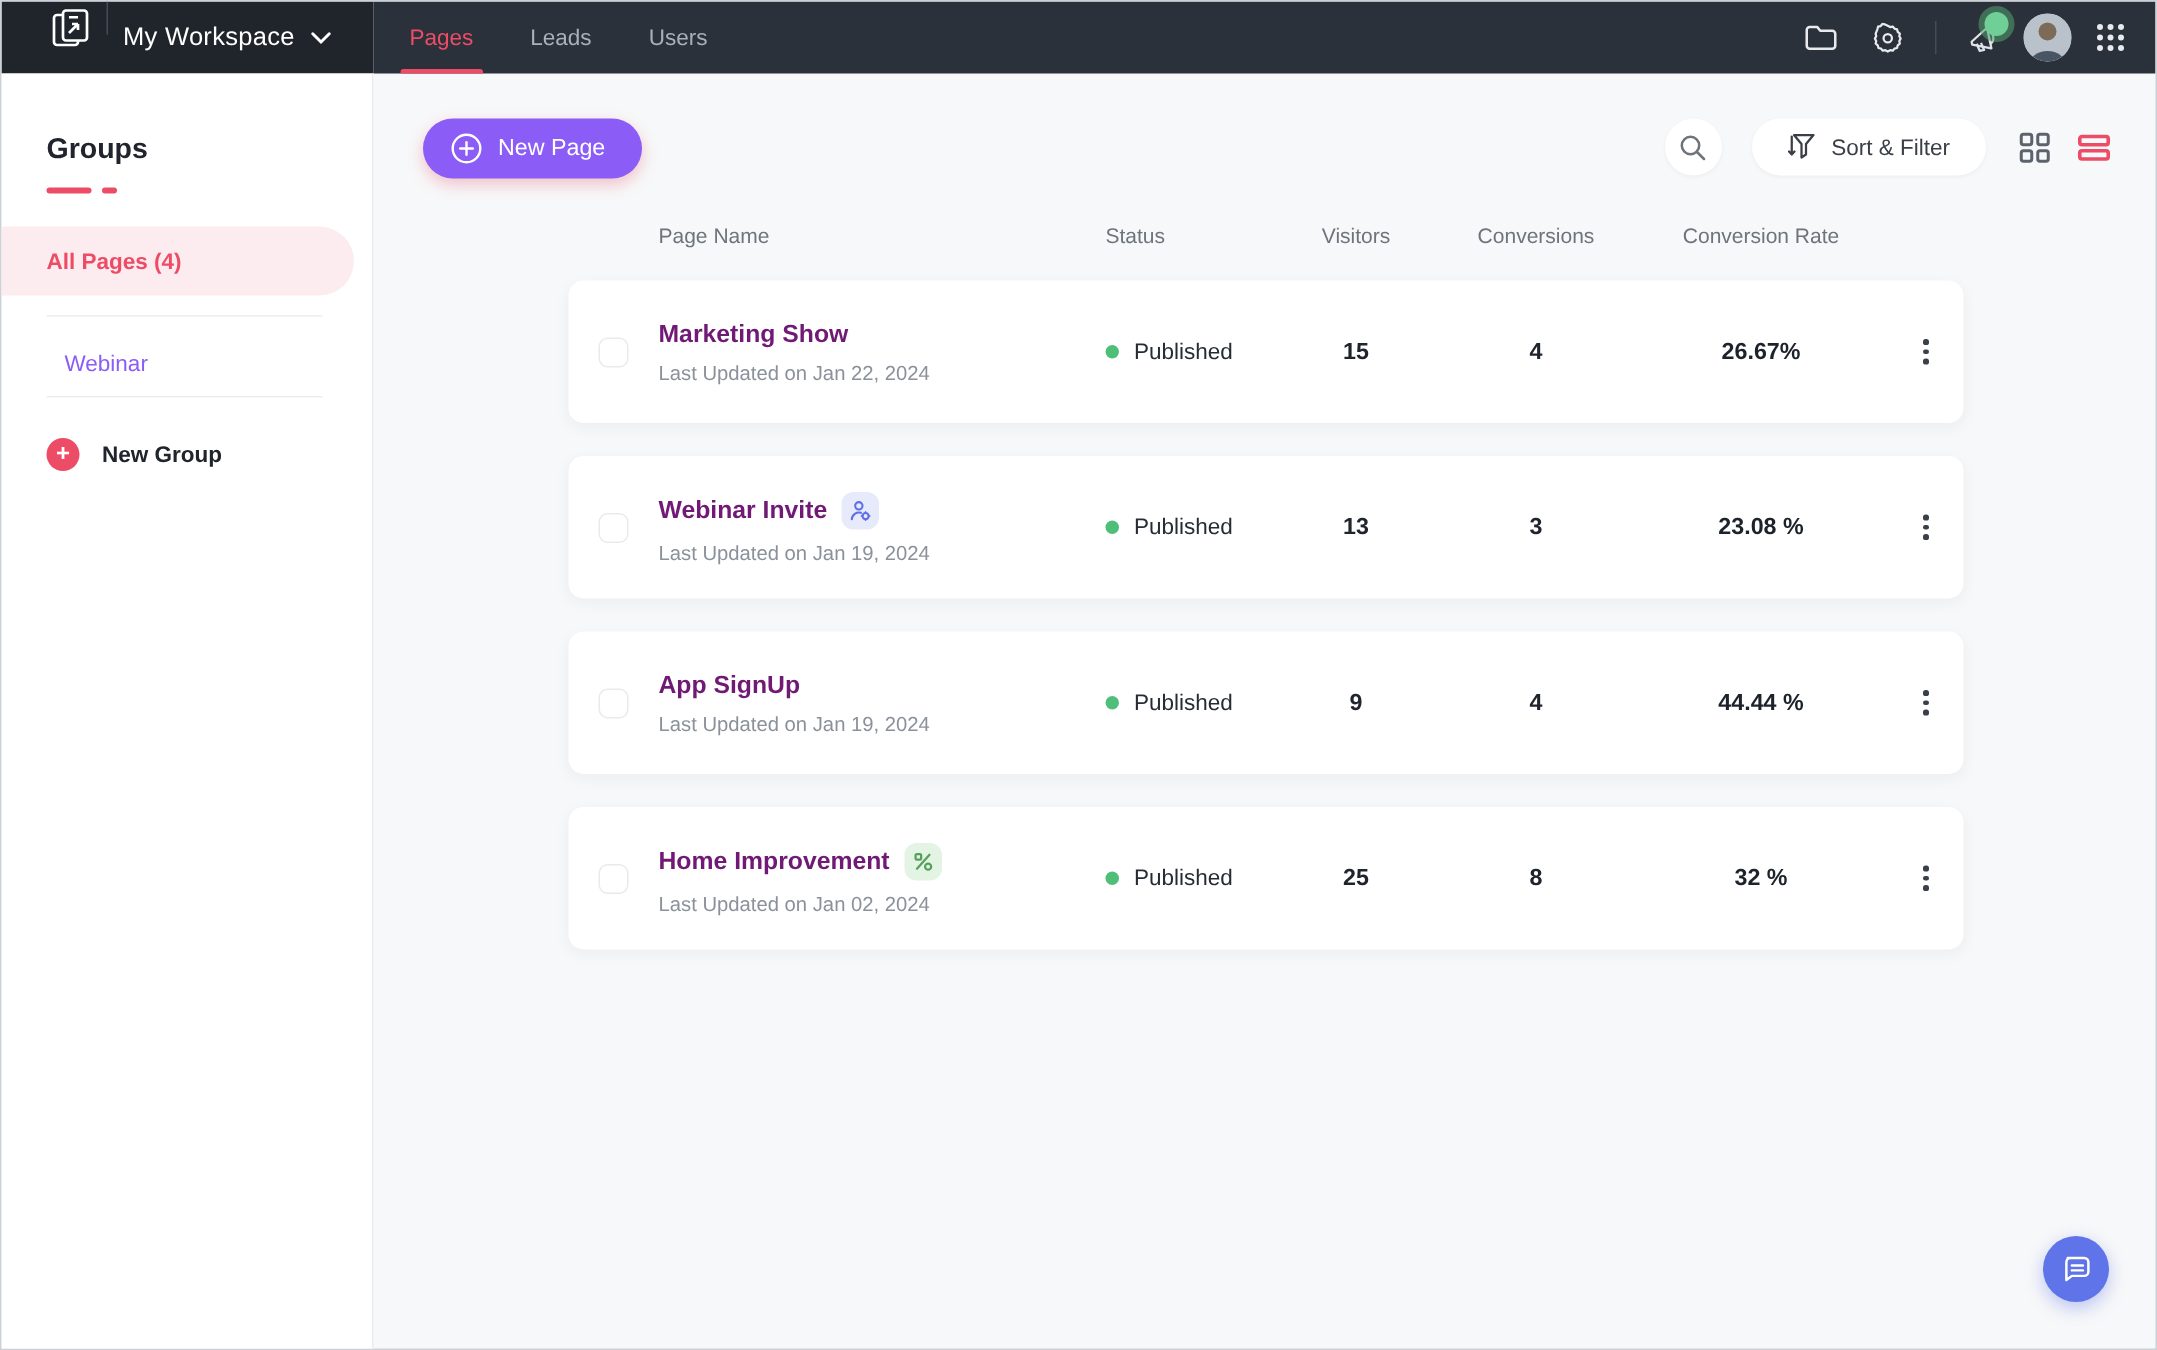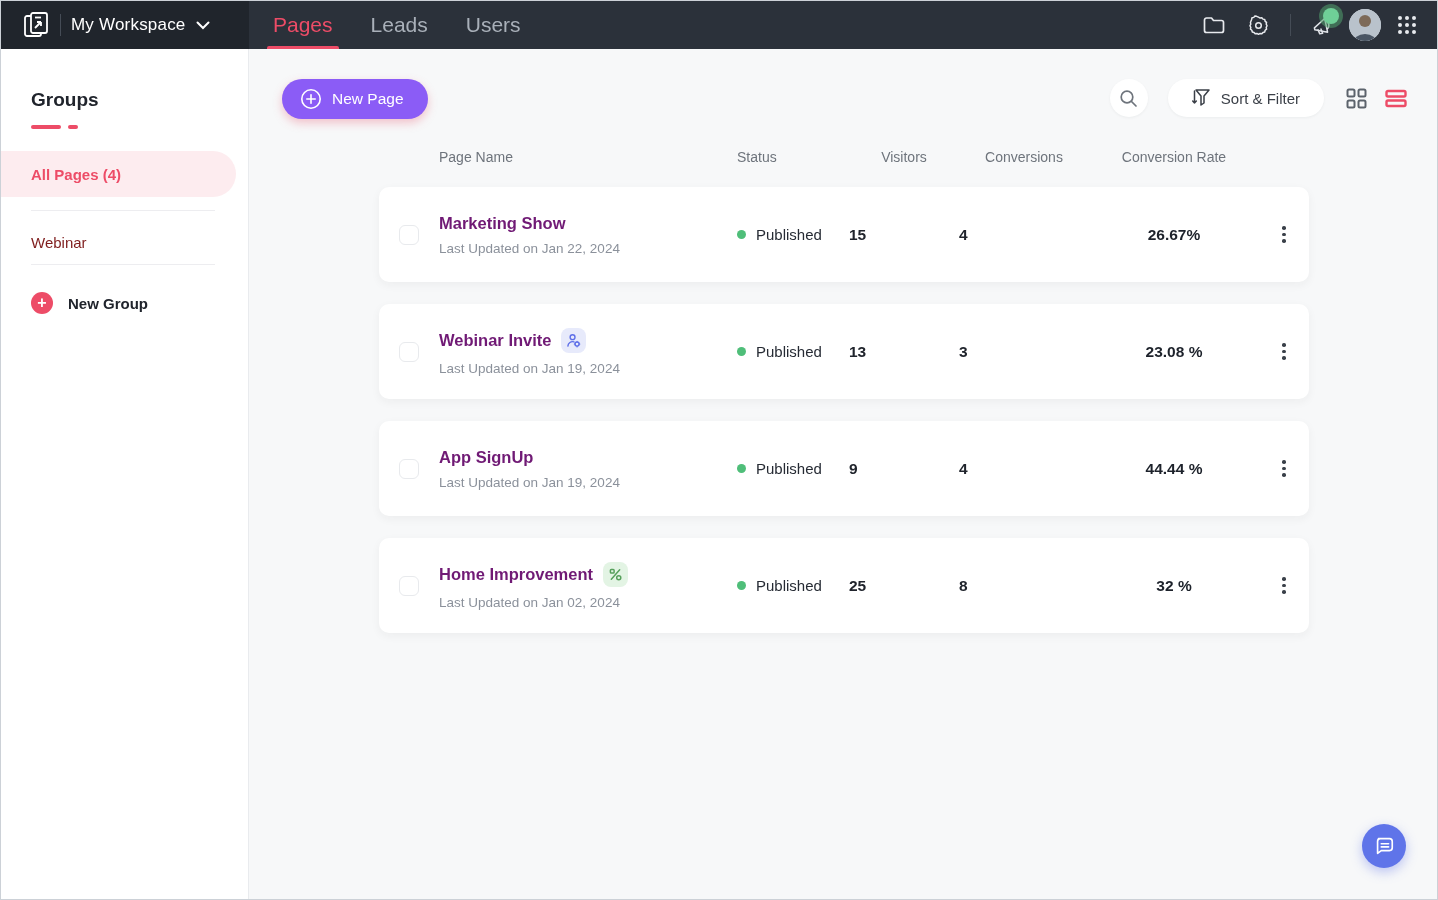--- a/index.html
+++ b/index.html
@@ -3,28 +3,28 @@
 <meta charset="utf-8">
 <style>
   * { margin:0; padding:0; box-sizing:border-box; }
   html,body { background:#e9ebee; }
   body { font-family:"Liberation Sans","DejaVu Sans",sans-serif; }
   .screen { position:relative; width:1438px; height:900px; background:#f7f8f9;
             border:1px solid #ccd1d7; overflow:hidden; }
 
   
   .topbar { position:absolute; top:0; left:0; width:100%; height:48px; display:flex; }
-  .topbar-left { width:248px; height:100%; background:#20252c; display:flex; align-items:center; padding-left:17px; flex:0 0 auto; }
+  .topbar-left { width:248px; height:100%; background:#20252c; display:flex; padding-left:28px; flex:0 0 auto; }
   .logo-btn { display:flex; align-items:center; justify-content:center; width:36px; height:36px; cursor:pointer; }
   .tb-sep { width:1px; height:22px; background:#454c56; margin:0 10px 0 6px; }
   .workspace { display:flex; align-items:center; gap:10px; cursor:pointer; }
   .workspace-name { color:#fff; font-size:17px; font-weight:500; letter-spacing:.2px; }
   .topbar-right { flex:1; height:100%; background:#2b313a; display:flex; align-items:center; }
   .tabs { display:flex; height:100%; margin-left:24px; gap:38px; }
-  .tab { position:relative; display:flex; align-items:center; height:100%; color:#a9b0b9; font-size:21px; cursor:pointer; }
+  .tab { position:relative; display:flex; align-items:center; height:100%; color:#a9b0b9; font-size:15px; cursor:pointer; }
   .tab.active { color:#ED4C67; font-weight:500; }
   .tab.active::after { content:""; position:absolute; left:-6px; right:-6px; bottom:0; height:3px; background:#ED4C67; border-radius:2px 2px 0 0; }
   .tb-icons { margin-left:auto; display:flex; align-items:center; gap:8px; padding-right:12px; }
   .tb-icon { width:36px; height:36px; display:flex; align-items:center; justify-content:center; cursor:pointer; position:relative; }
   .tb-vsep { width:1px; height:22px; background:#454c56; margin:0 6px; }
   .announce-badge { position:absolute; top:1px; right:2px; width:16px; height:16px; border-radius:50%;
                     background:#6fcf97; box-shadow:0 0 0 4px rgba(82,160,110,.55); }
   .avatar { width:32px; height:32px; border-radius:50%; overflow:hidden; background:#cfd6dd; cursor:pointer;
             display:flex; align-items:flex-end; justify-content:center; }
 
@@ -32,21 +32,21 @@
   .sidebar { position:absolute; top:48px; left:0; width:248px; height:852px; background:#ffffff;
              border-right:1px solid #e9ebee; }
   .groups-title { margin:40px 0 0 30px; font-size:19px; font-weight:700; color:#20242c; }
   .dash-row { display:flex; gap:7px; margin:14px 0 0 30px; }
   .dash-long { width:30px; height:4px; border-radius:2px; background:#ED4C67; }
   .dash-short { width:10px; height:4px; border-radius:2px; background:#ED4C67; }
   .side-active { margin-top:22px; width:235px; height:46px; background:#fdecef; border-radius:0 24px 24px 0;
                  display:flex; align-items:center; padding-left:30px; cursor:pointer; }
   .side-active span { color:#ED4C67; font-size:15px; font-weight:600; }
   .side-divider { margin:13px 33px 0 30px; height:1px; background:#ededf0; }
-  .side-item { margin-top:23px; padding-left:30px; font-size:15px; color:#7f1d1d; cursor:pointer; }
+  .side-item { margin-top:23px; padding-left:42px; font-size:15px; color:#8b5cf6; cursor:pointer; }
   .new-group { margin:27px 0 0 30px; display:flex; align-items:center; gap:15px; cursor:pointer; }
   .plus-circle { width:22px; height:22px; border-radius:50%; background:#ED4C67; color:#fff; display:flex;
                  align-items:center; justify-content:center; font-size:16px; font-weight:600; line-height:1; }
   .new-group-label { font-size:15px; font-weight:600; color:#20242c; }
 
   
   .main { position:absolute; top:48px; left:249px; right:0; bottom:0; }
   .new-page-btn { position:absolute; top:30px; left:32px; height:40px; padding:0 24px 0 18px; border:none;
                   background:#8b5cf6; color:#fff; border-radius:20px; font-size:15.5px; font-family:inherit;
                   display:flex; align-items:center; gap:10px; cursor:pointer; box-shadow:0 4px 10px rgba(232,92,116,.35); }
@@ -71,21 +71,21 @@
   .checkbox { width:20px; height:20px; border:1.5px solid #e8eaed; border-radius:6px; background:#fff; cursor:pointer; }
   .name-cell .title-row { display:flex; align-items:center; gap:10px; }
   .page-title { font-size:16.5px; font-weight:600; color:#701a75; }
   .page-sub { margin-top:8px; font-size:13.5px; color:#8b919b; }
   .mini-badge { width:25px; height:25px; border-radius:8px; display:flex; align-items:center; justify-content:center; }
   .badge-user { background:#e7eafb; }
   .badge-pct  { background:#e3f4e4; }
   .status-cell { display:flex; align-items:center; gap:10px; padding-left:28px; }
   .status-dot { width:9px; height:9px; border-radius:50%; background:#4FBE79; }
   .status-label { font-size:15px; color:#262b34; }
-  .num-cell { font-size:15.5px; font-weight:600; color:#20242c; }
+  .num-cell { text-align:center; font-size:15.5px; font-weight:600; color:#20242c; }
   .rate-cell { text-align:center; font-size:15.5px; font-weight:700; color:#1d222b; }
   .kebab-cell { display:flex; justify-content:center; }
   .kebab { display:flex; flex-direction:column; gap:3px; cursor:pointer; padding:6px; }
   .kebab i { width:3.5px; height:3.5px; border-radius:50%; background:#3a4049; }
 
   
   .chat-fab { position:absolute; right:31px; bottom:31px; width:44px; height:44px; border-radius:50%;
               background:#5F74E9; border:none; cursor:pointer; display:flex; align-items:center; justify-content:center;
               box-shadow:0 4px 12px rgba(95,116,233,.4); }
 </style>

